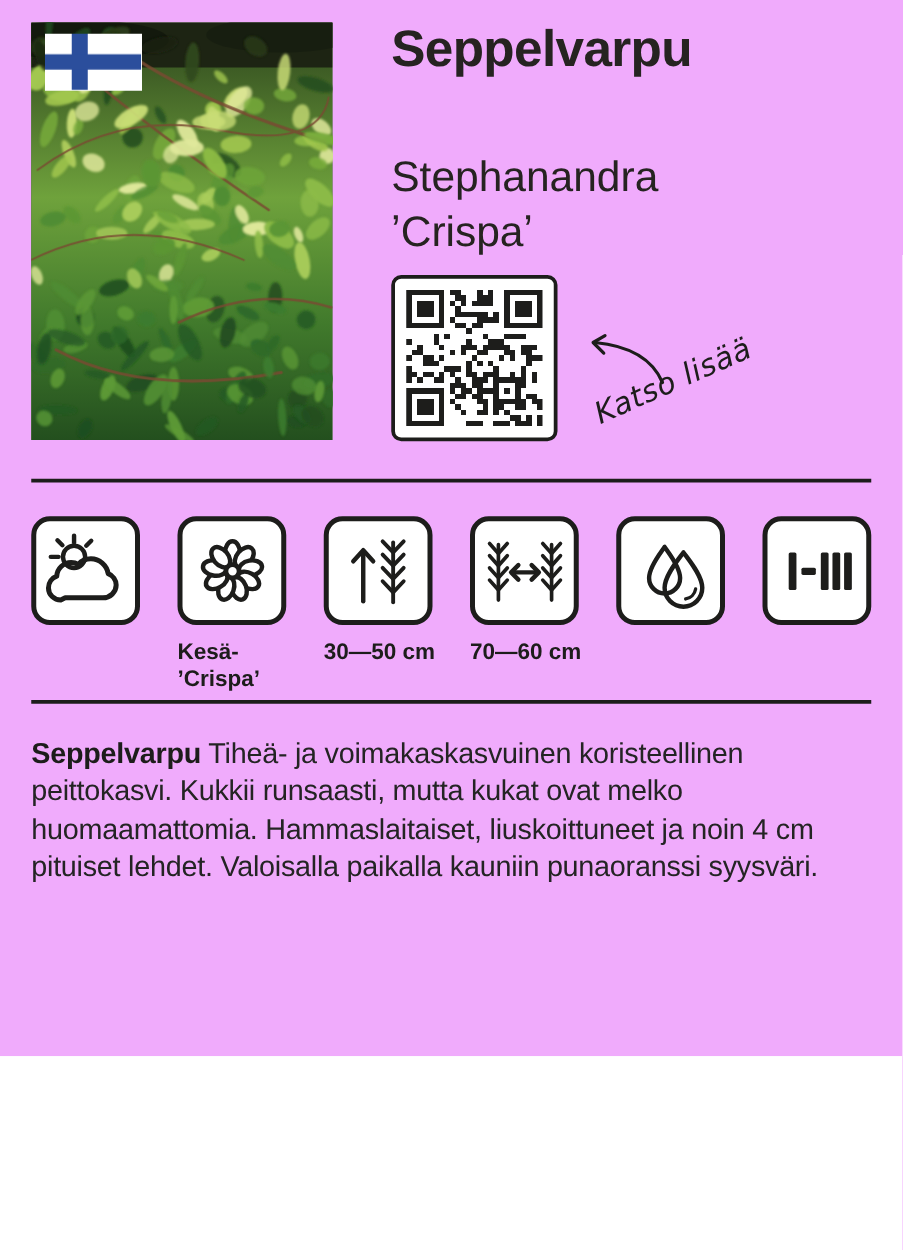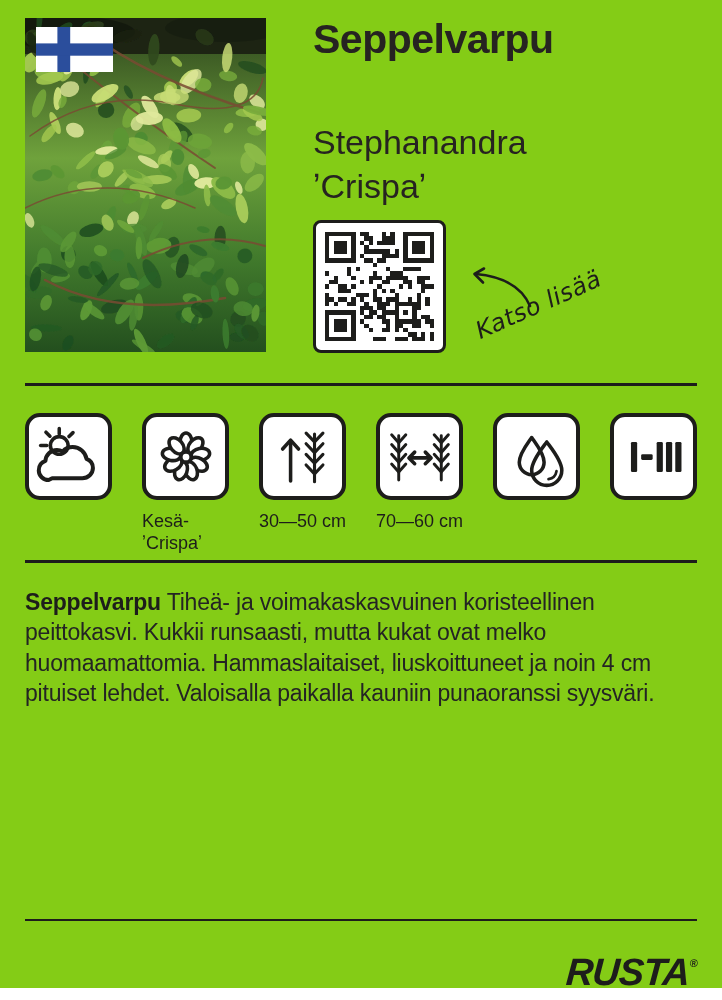--- a/index.html
+++ b/index.html
@@ -1,18 +1,18 @@
 <!DOCTYPE html>
 <html><head>
 <meta charset="utf-8">
 <style>
   html,body{margin:0;padding:0;background:#fff;}
   .page{
-    position:relative;width:722px;height:988px;margin:0 auto;overflow:hidden;
-    background:#84cc16;color:#1d1d1b;font-family:"Liberation Sans",sans-serif;
+    position:relative;width:722px;height:845px;margin:0 auto;overflow:hidden;
+    background:#f0abfc;color:#1d1d1b;font-family:"Liberation Sans",sans-serif;
   }
   
   .header{position:absolute;left:25px;top:18px;right:25px;display:flex;}
   .photo{position:relative;width:241px;height:334px;flex:0 0 auto;background:#3c6b2a;}
   .photo svg{display:block;width:100%;height:100%;}
   .flag{position:absolute;left:11px;top:9px;width:77px;height:45px;}
   .flag svg{display:block;width:100%;height:100%;}
   .col-right{position:relative;margin-left:47px;width:385px;}
   .title{margin:0;font-size:41px;line-height:1.05;font-weight:700;letter-spacing:-0.5px;color:#262321;}
   .subtitle{margin-top:60px;font-size:34px;line-height:1.28;color:#262321;}
@@ -24,21 +24,21 @@
     position:absolute;left:164px;top:98px;white-space:nowrap;
     font-size:24px;font-style:italic;letter-spacing:.5px;color:#1d1d1b;
     transform:rotate(-24deg);transform-origin:left center;
     font-family:"DejaVu Sans",sans-serif;
   }
   
   .divider{position:absolute;left:25px;right:25px;height:3px;background:#1d1d1b;}
   .divider.thin{height:2px;}
   
   .attrs{position:absolute;left:25px;right:25px;top:413px;display:flex;justify-content:space-between;}
-  .attr{width:87px;}
+  .attr{width:87px;font-weight:bold;}
   .icon-box{
     box-sizing:border-box;width:87px;height:87px;border:4px solid #1d1d1b;border-radius:15px;
     background:#fff;display:flex;align-items:center;justify-content:center;
   }
   .icon-box svg{width:78px;height:78px;display:block;}
   .attr-label{margin-top:11px;font-size:18px;line-height:1.22;color:#1d1d1b;white-space:nowrap;}
   
   .description{position:absolute;left:25px;top:587px;width:676px;font-size:23px;line-height:1.32;letter-spacing:-0.2px;color:#242424;}
   .description strong{font-weight:700;color:#1d1d1b;}
   

